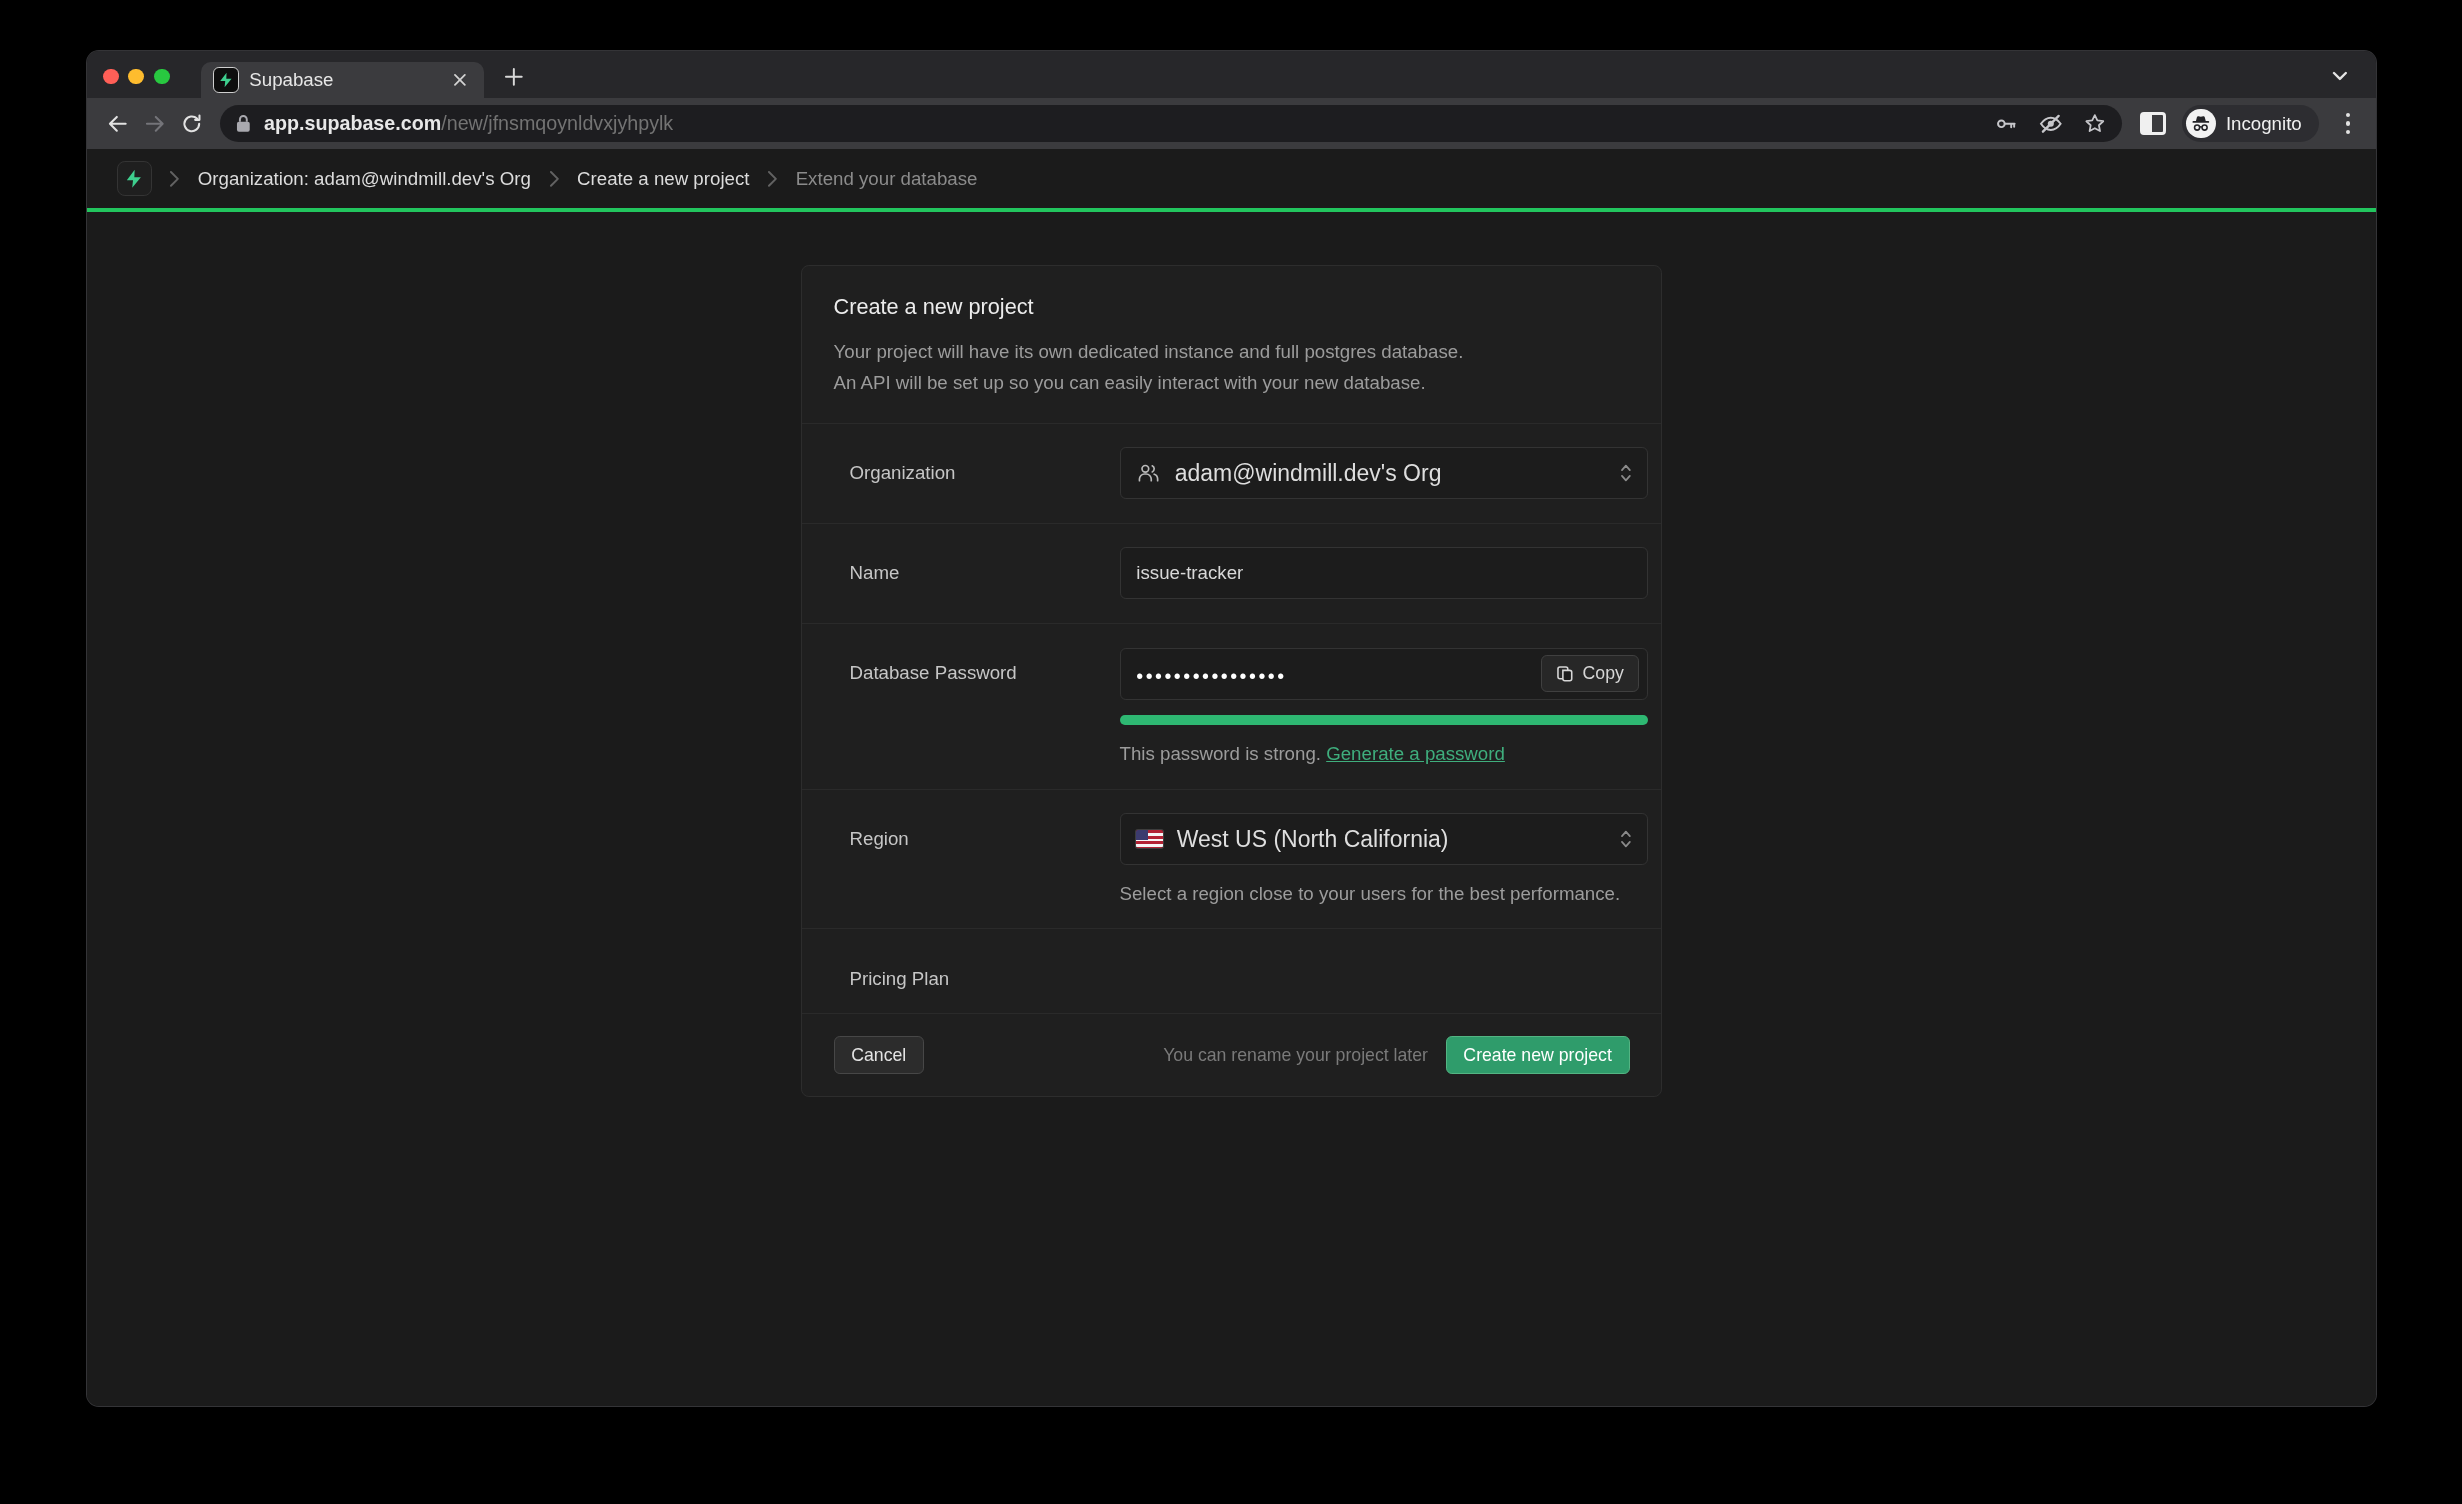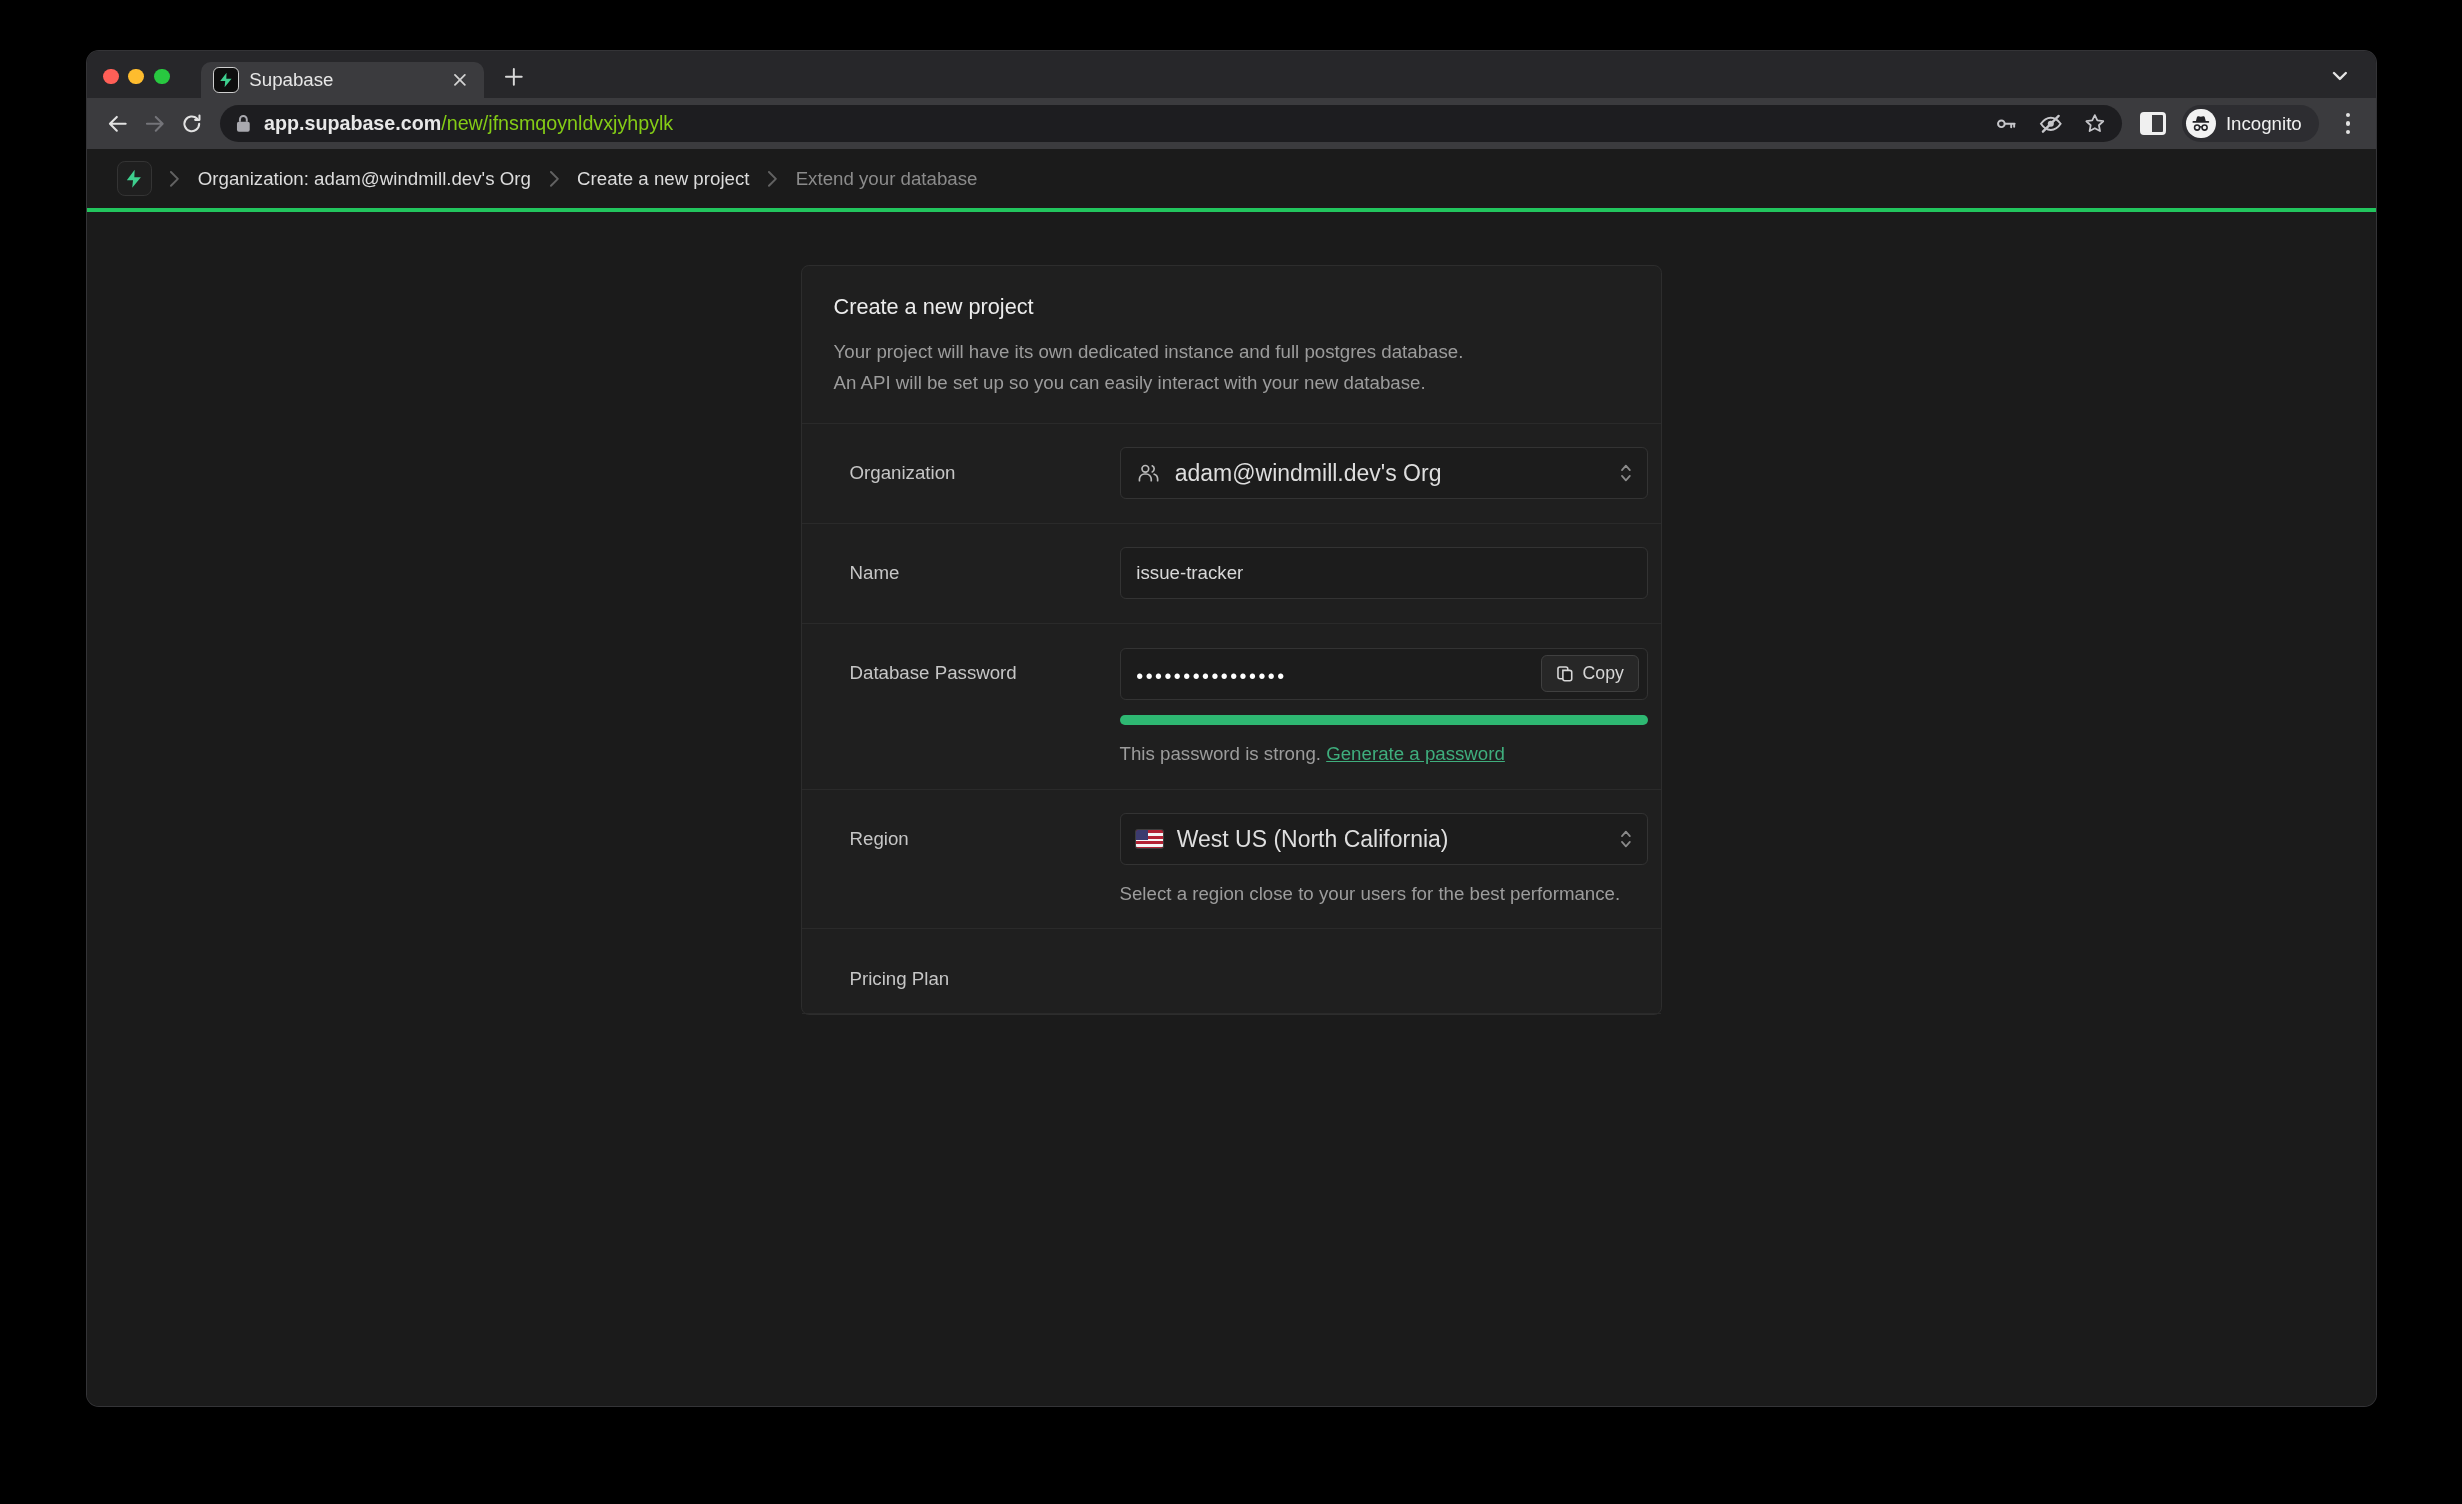--- a/index.html
+++ b/index.html
@@ -29,21 +29,21 @@
   .tabsearch { position:absolute; right:21.7px; top:11.8px; width:29.6px; height:25.6px;
                display:flex; align-items:center; justify-content:center; color:#e3e3e3; }
 
   
   .toolbar { height:51px; background:#3b3b3e; display:flex; align-items:center; padding:0 11.8px; }
   .nav-btn { width:37px; height:37px; display:flex; align-items:center; justify-content:center; flex:none; }
   .omnibox { flex:1; height:37px; margin:0 9.9px; background:#1d1d20; border-radius:18.7px;
              display:flex; align-items:center; padding:0 15.8px; min-width:0; }
   .url { flex:1; margin-left:11.8px; font-size:19.7px; white-space:nowrap; overflow:hidden; }
   .url .domain { color:#e8e8e8; font-weight:bold; }
-  .url .path { color:#84cc16; }
+  .url .path { color:#737373; }
   .omni-icons { display:flex; align-items:center; gap:19.7px; margin-left:13.8px; }
   .panel-icon { width:25.6px; height:23.6px; border:3px solid #f0f0f0; border-radius:3.9px;
                 position:relative; margin:0 7.9px; }
   .panel-icon::after { content:""; position:absolute; left:0; top:0; bottom:0; width:8.9px; background:#f0f0f0; }
   .incognito-pill { height:37px; background:#2d2d31; border-radius:18.7px; display:flex;
                     align-items:center; gap:9.9px; padding:0 17.7px 0 4.9px; margin:0 7.9px; }
   .incog-circle { width:29.6px; height:29.6px; border-radius:50%; background:#f2f2f2;
                   display:flex; align-items:center; justify-content:center; flex:none; }
   .incognito-label { font-size:18.7px; color:#f0f0f0; }
   .menu-dots { width:33px; height:37px; display:flex; flex-direction:column; align-items:center;
@@ -307,18 +307,25 @@
               </span>
             </div>
             <div class="helper">Select a region close to your users for the best performance.</div>
           </div>
         </div>
 
         <div class="row">
           <div class="row-label">Pricing Plan</div>
         </div>
 
+        <div class="card-footer">
+          <div class="btn btn-cancel">Cancel</div>
+          <div class="footer-right">
+            <span class="footer-hint">You can rename your project later</span>
+            <div class="btn btn-primary">Create new project</div>
+          </div>
+        </div>
       </div>
 
     </div>
   </div>
 </div>
 
 
 </body></html>

